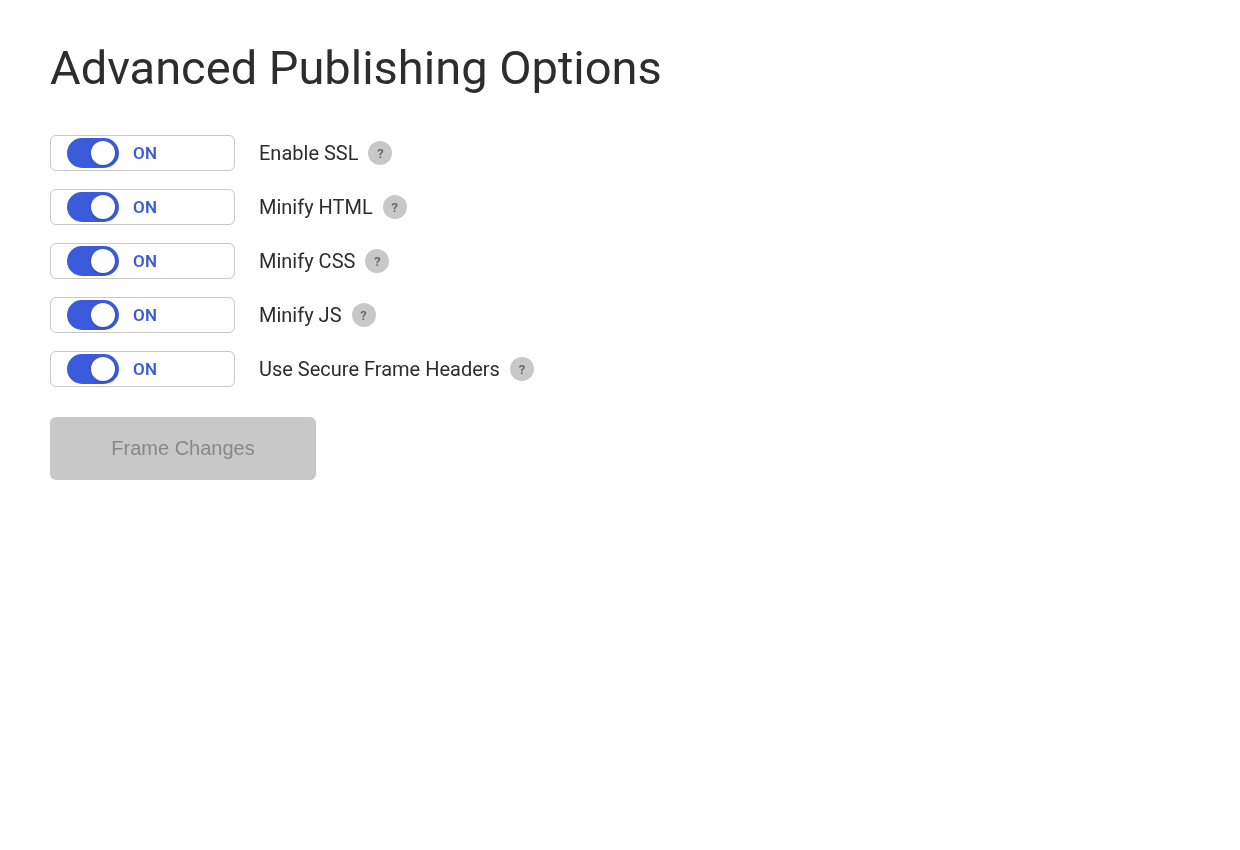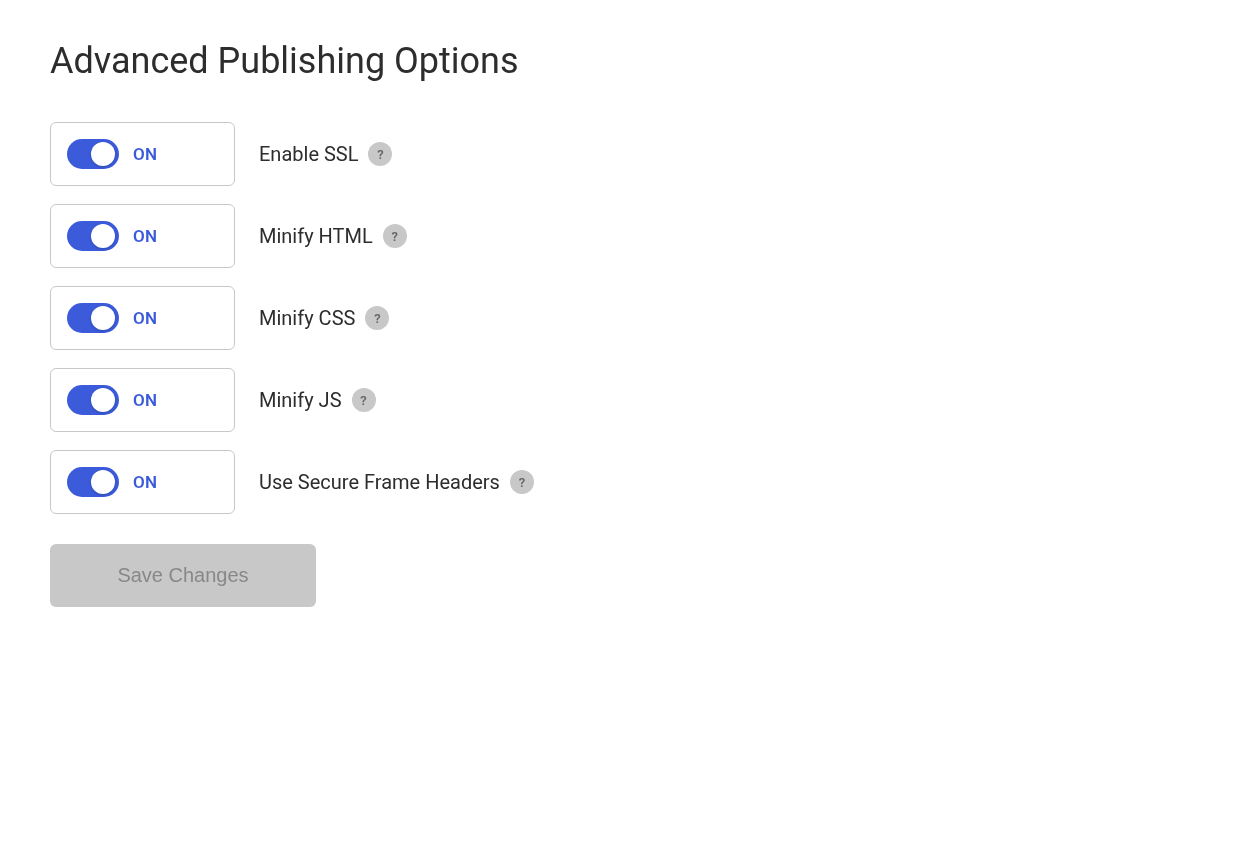--- a/index.html
+++ b/index.html
@@ -10,21 +10,21 @@
 
     body {
       background: #ffffff;
       font-family: -apple-system, BlinkMacSystemFont, 'Segoe UI', Roboto, sans-serif;
       padding: 40px 50px;
       width: 1240px;
       min-height: 850px;
     }
 
     .page-title {
-      font-size: 36px;
+      font-size: 47px;
       font-weight: 400;
       color: #2d2d2d;
       margin-bottom: 40px;
     }
 
     .settings-list {
       display: flex;
       flex-direction: column;
       gap: 18px;
     }
@@ -33,21 +33,21 @@
       display: flex;
       align-items: center;
       gap: 24px;
     }
 
     .toggle-container {
       display: flex;
       align-items: center;
       border: 1.5px solid #c8c8c8;
       border-radius: 6px;
-      padding: 16px 16px;
+      padding: 2px 16px;
       width: 185px;
       min-width: 185px;
       background: #fff;
       gap: 14px;
       cursor: pointer;
     }
 
     .toggle-switch {
       position: relative;
       width: 52px;
@@ -188,16 +188,16 @@
         </div>
         <span class="toggle-label-text">ON</span>
       </div>
       <span class="setting-name">
         Use Secure Frame Headers
         <span class="help-icon">?</span>
       </span>
     </div>
   </div>
 
-<button class="save-button">Save Changes</button>
+<button class="save-button">Frame Changes</button>
 
 
 
 
 </body></html>

